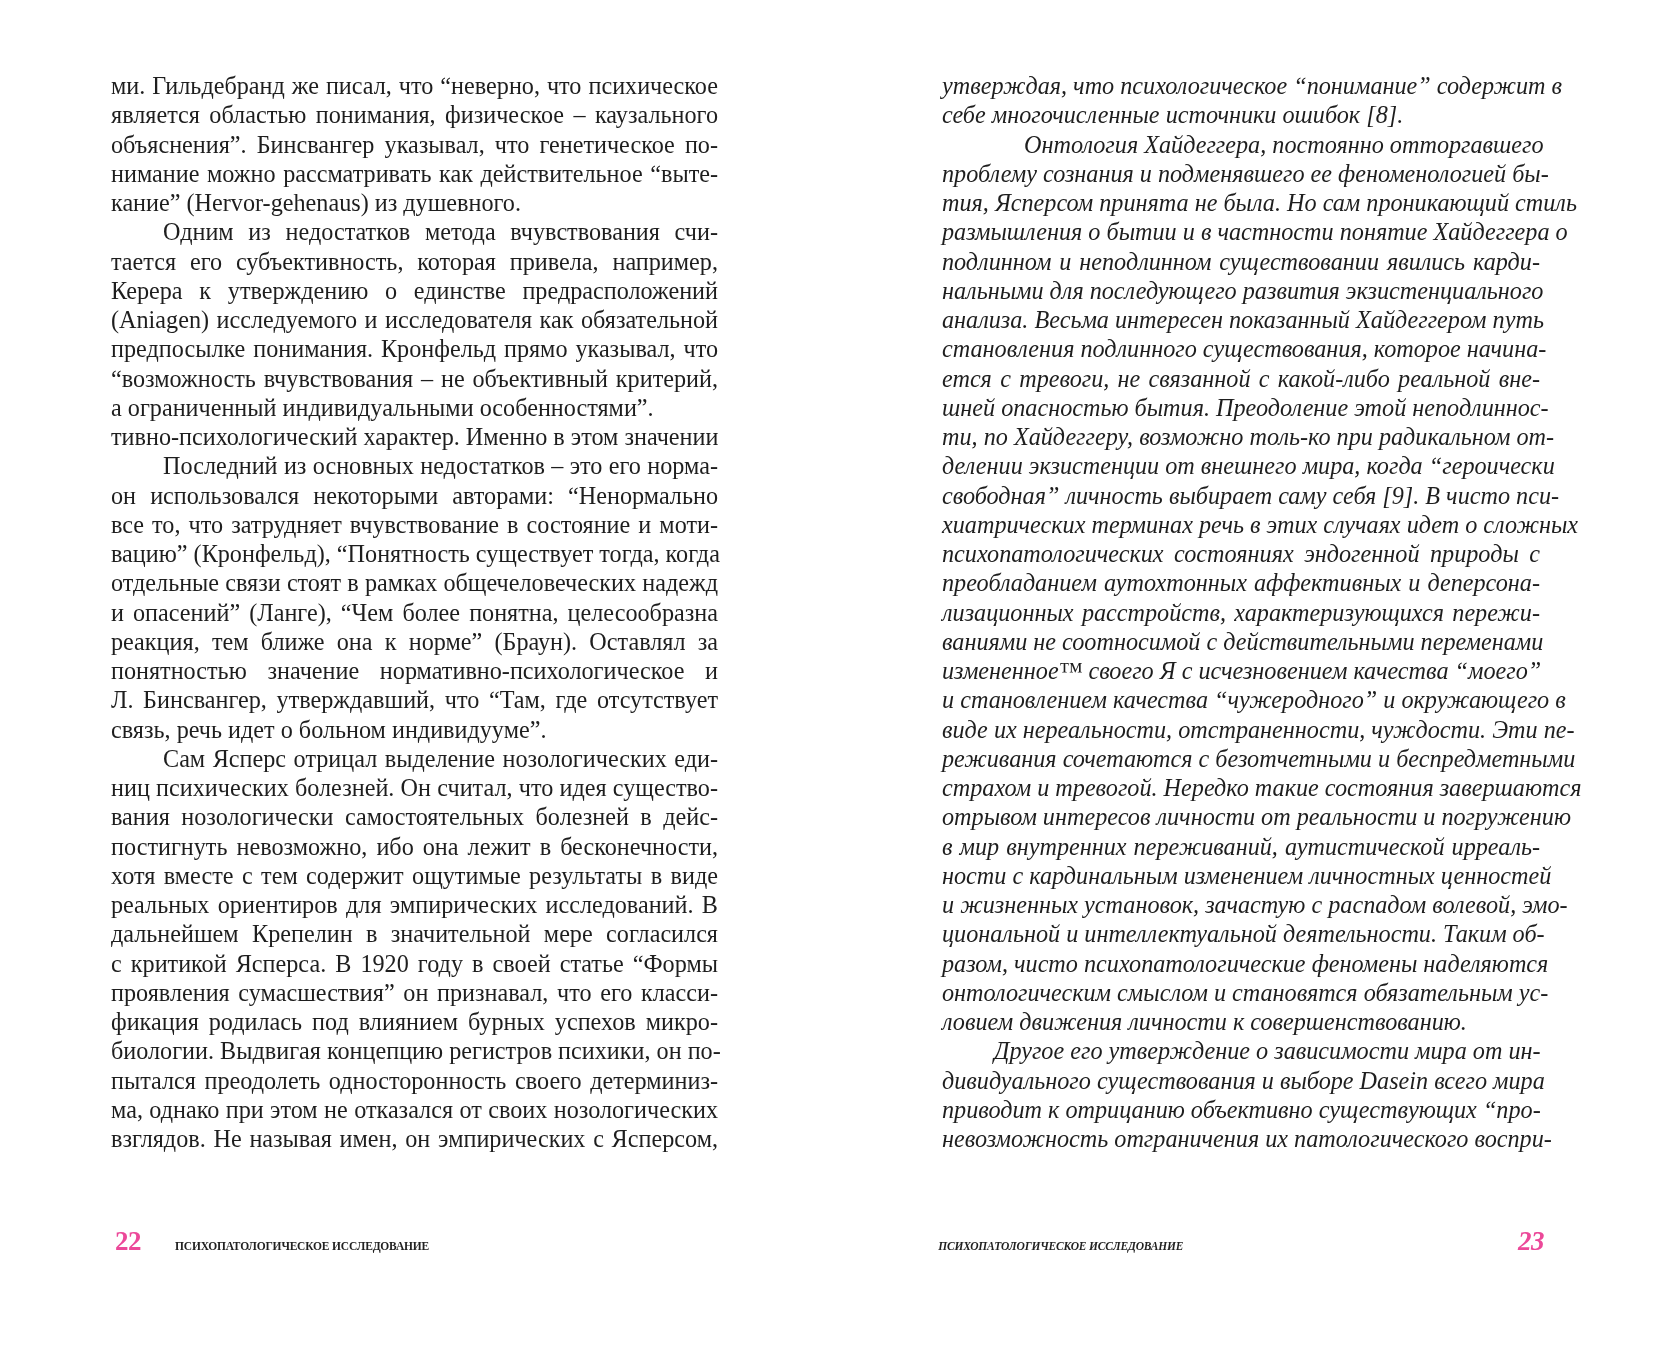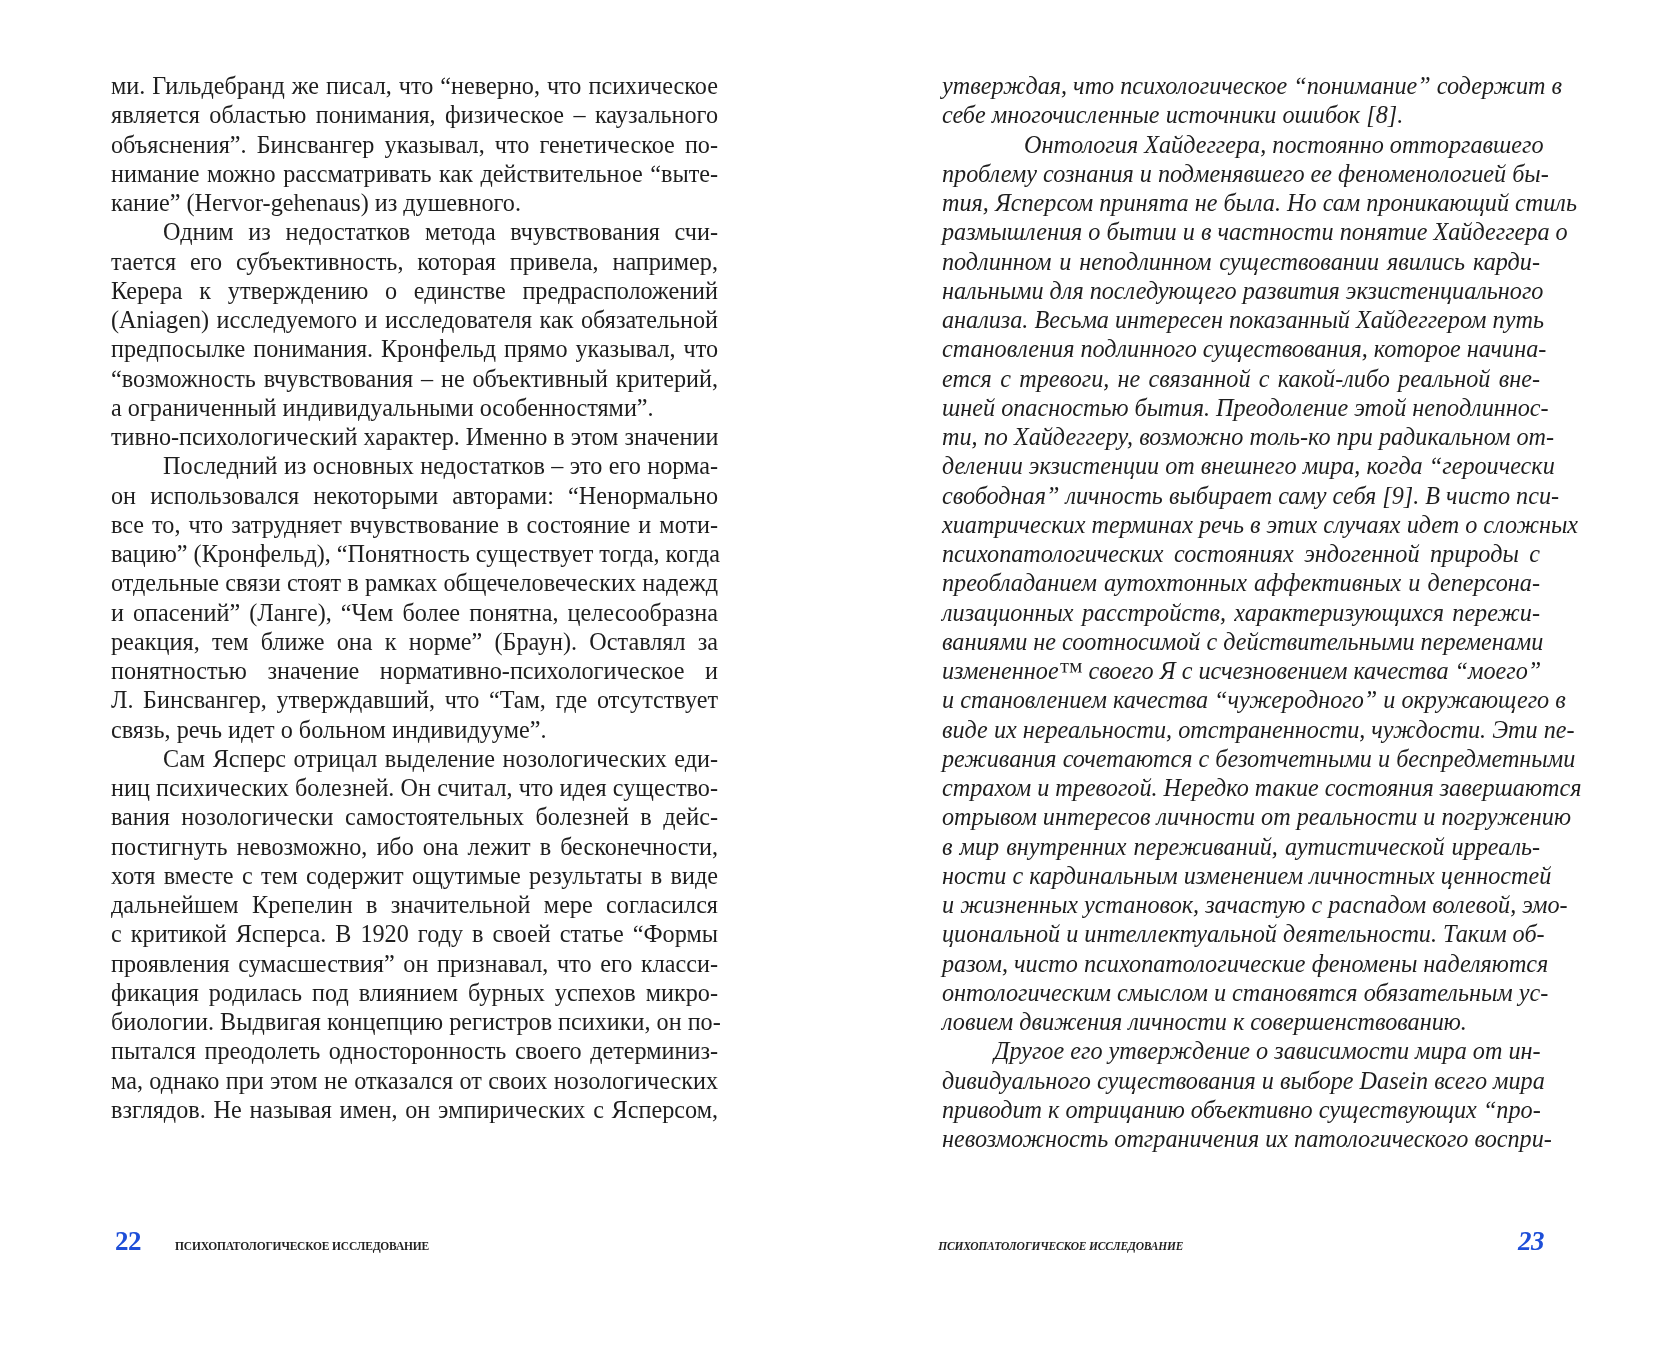--- a/index.html
+++ b/index.html
@@ -60,21 +60,21 @@
       align-items: baseline;
     }
     .page.left .footer { left: 115px; }
     .page.right .footer { right: 110px; }
 
     .folio {
       font-family: "Liberation Serif", "DejaVu Serif", serif;
       font-weight: bold;
       font-size: 27px;
       letter-spacing: -0.5px;
-      color: #1d4ed8;
+      color: #ec4899;
     }
     .running-head {
       font-family: "Liberation Serif", "DejaVu Serif", serif;
       font-weight: bold;
       font-size: 12.5px;
       letter-spacing: -0.2px;
       color: #222;
       transform: scaleX(0.92);
     }
     .page.left .running-head { margin-left: 34px; transform-origin: left center; }
@@ -108,20 +108,21 @@
       <span class="line">и опасений” (Ланге), “Чем более понятна, целесообразна</span>
       <span class="line">реакция, тем ближе она к норме” (Браун). Оставлял за</span>
       <span class="line">понятностью значение нормативно-психологическое и</span>
       <span class="line">Л. Бинсвангер, утверждавший, что “Там, где отсутствует</span>
       <span class="line last">связь, речь идет о больном индивидууме”.</span>
       <span class="line indent">Сам Ясперс отрицал выделение нозологических еди-</span>
       <span class="line">ниц психических болезней. Он считал, что идея существо-</span>
       <span class="line">вания нозологически самостоятельных болезней в дейс-</span>
       <span class="line">постигнуть невозможно, ибо она лежит в бесконечности,</span>
       <span class="line">хотя вместе с тем содержит ощутимые результаты в виде</span>
+      <span class="line">реальных ориентиров для эмпирических исследований. В</span>
       <span class="line">дальнейшем Крепелин в значительной мере согласился</span>
       <span class="line">с критикой Ясперса. В 1920 году в своей статье “Формы</span>
       <span class="line">проявления сумасшествия” он признавал, что его класси-</span>
       <span class="line">фикация родилась под влиянием бурных успехов микро-</span>
       <span class="line">биологии. Выдвигая концепцию регистров психики, он по-</span>
       <span class="line">пытался преодолеть односторонность своего детерминиз-</span>
       <span class="line">ма, однако при этом не отказался от своих нозологических</span>
       <span class="line">взглядов. Не называя имен, он эмпирических с Ясперсом,</span>
     </div>
 

